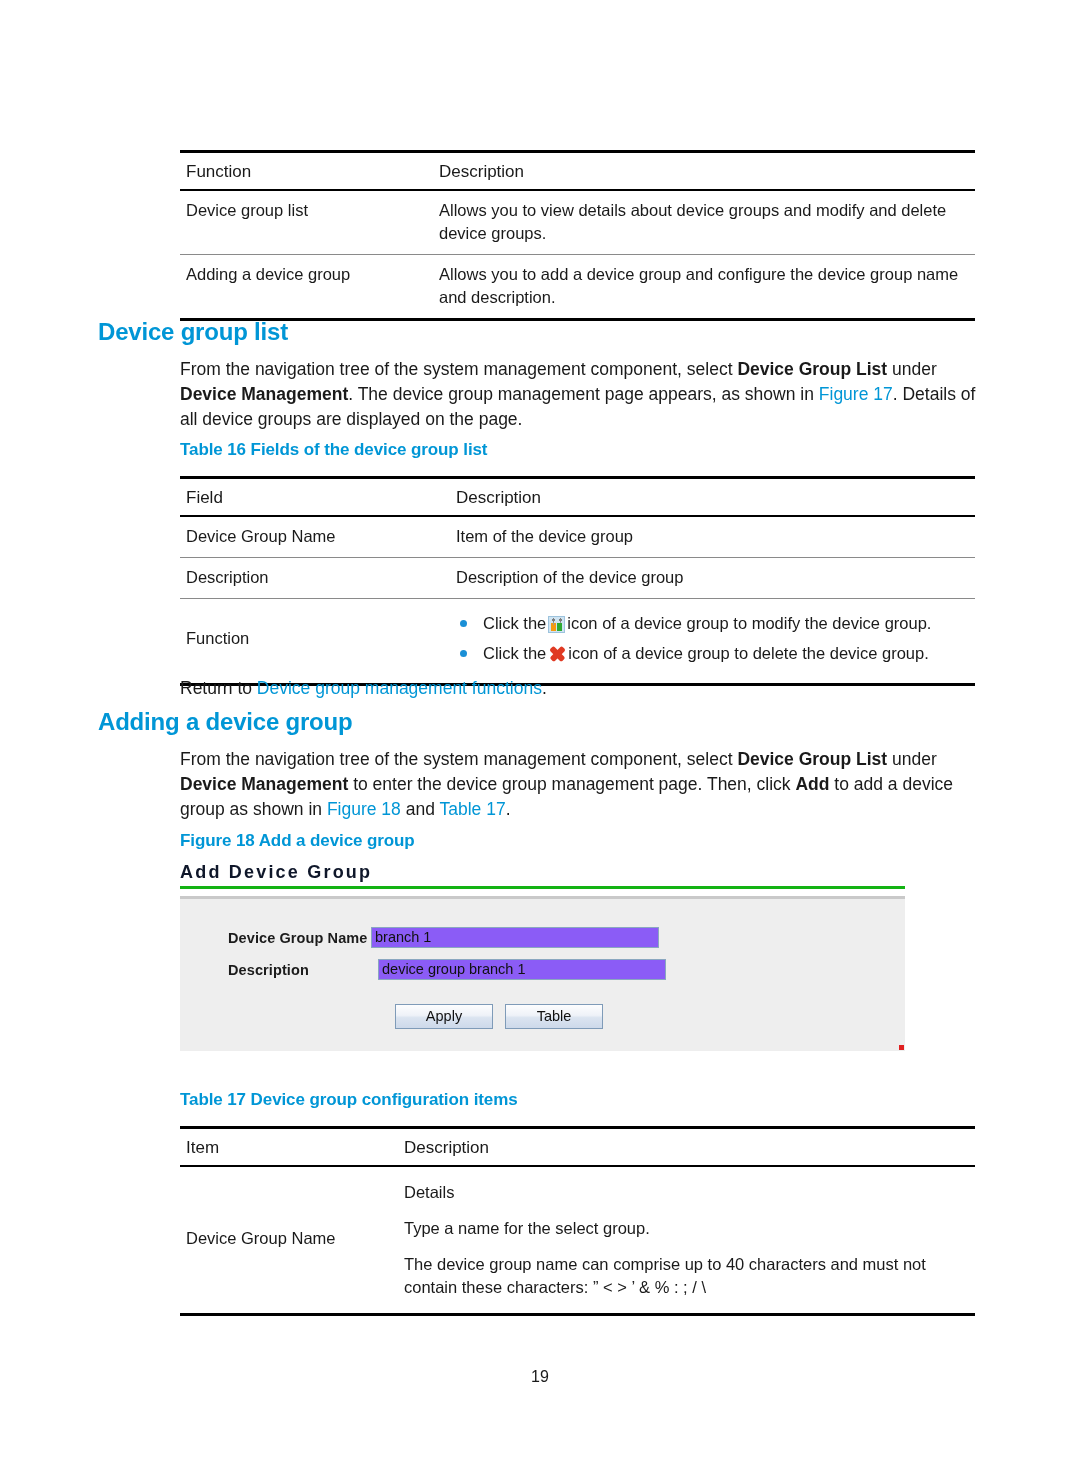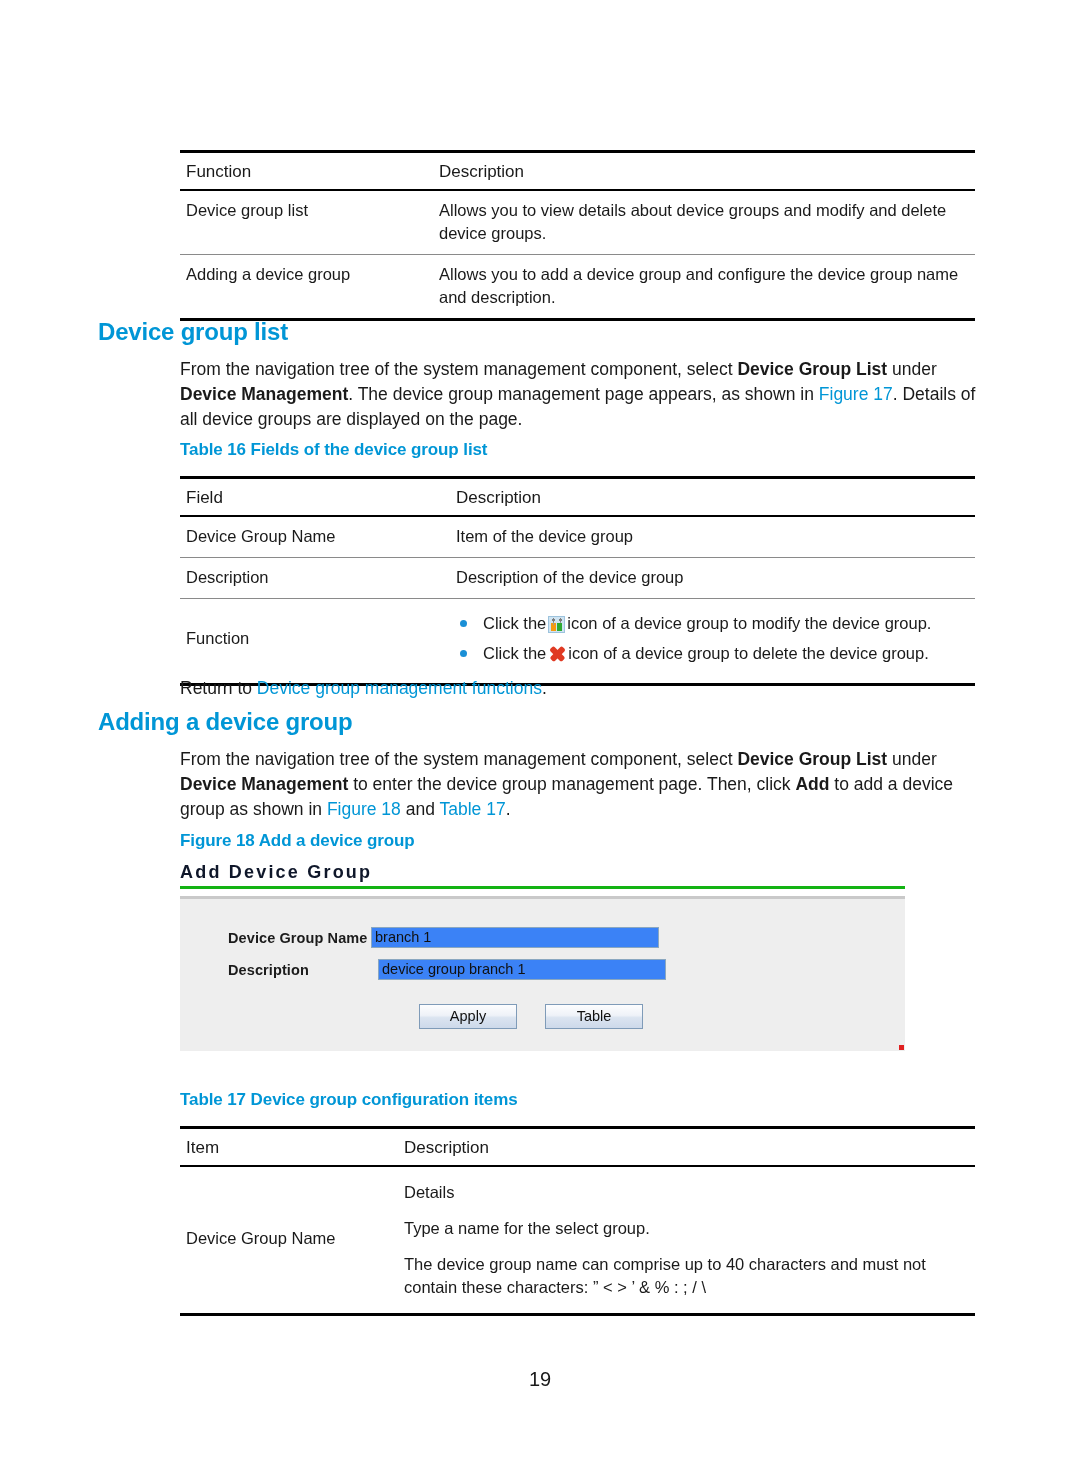--- a/index.html
+++ b/index.html
@@ -160,21 +160,21 @@
     align-items: center;
   }
   .form-label {
     font-weight: bold;
     font-size: 14.5px;
     color: #1b1b1b;
     letter-spacing: 0.1px;
   }
   .form-input {
     border: 1px solid #8aa7c0;
-    background: #3b82f6;
+    background: #8b5cf6;
     height: 21px;
     line-height: 21px;
     font-size: 14.5px;
     color: #111;
     padding: 0 3px;
     box-sizing: border-box;
     font-family: "Liberation Sans", sans-serif;
   }
   .btn {
     width: 98px; height: 25px;
@@ -185,21 +185,21 @@
     text-align: center;
     line-height: 23px;
     box-sizing: border-box;
     font-family: "Liberation Sans", sans-serif;
   }
 
   .page-num {
     position: absolute;
     left: 0; right: 0;
     text-align: center;
-    font-size: 20px;
+    font-size: 16px;
     color: #1a1a1a;
   }
 </style>
 </head>
 <body>
 
 <div class="page">
 
 
   <div class="tbl-wrap" style="left:180px; top:150px; width:795px;">
@@ -299,21 +299,21 @@
       <div class="form-row" style="left:48px; top:28px;">
         <span class="form-label" style="width:143px;">Device Group Name</span>
         <input class="form-input" style="width: 288px;" type="text" value="branch 1">
       </div>
 
       <div class="form-row" style="left:48px; top:60px;">
         <span class="form-label" style="width:150px;">Description</span>
         <input class="form-input" style="width: 288px;" type="text" value="device group branch 1">
       </div>
 
-      <div style="position:absolute; left:239px; top:105px; display:flex; gap:28px;">
+      <div style="position:absolute; left:215px; top:105px; display:flex; gap:12px;">
         <div class="btn">Apply</div>
         <div class="btn">Table</div>
       </div>
 
       <div class="shot-redmark"></div>
     </div>
   </div>
 
   <div class="blue-cap" style="position:absolute; left:180px; top:1090px;">Table 17 Device group configuration items</div>
 

